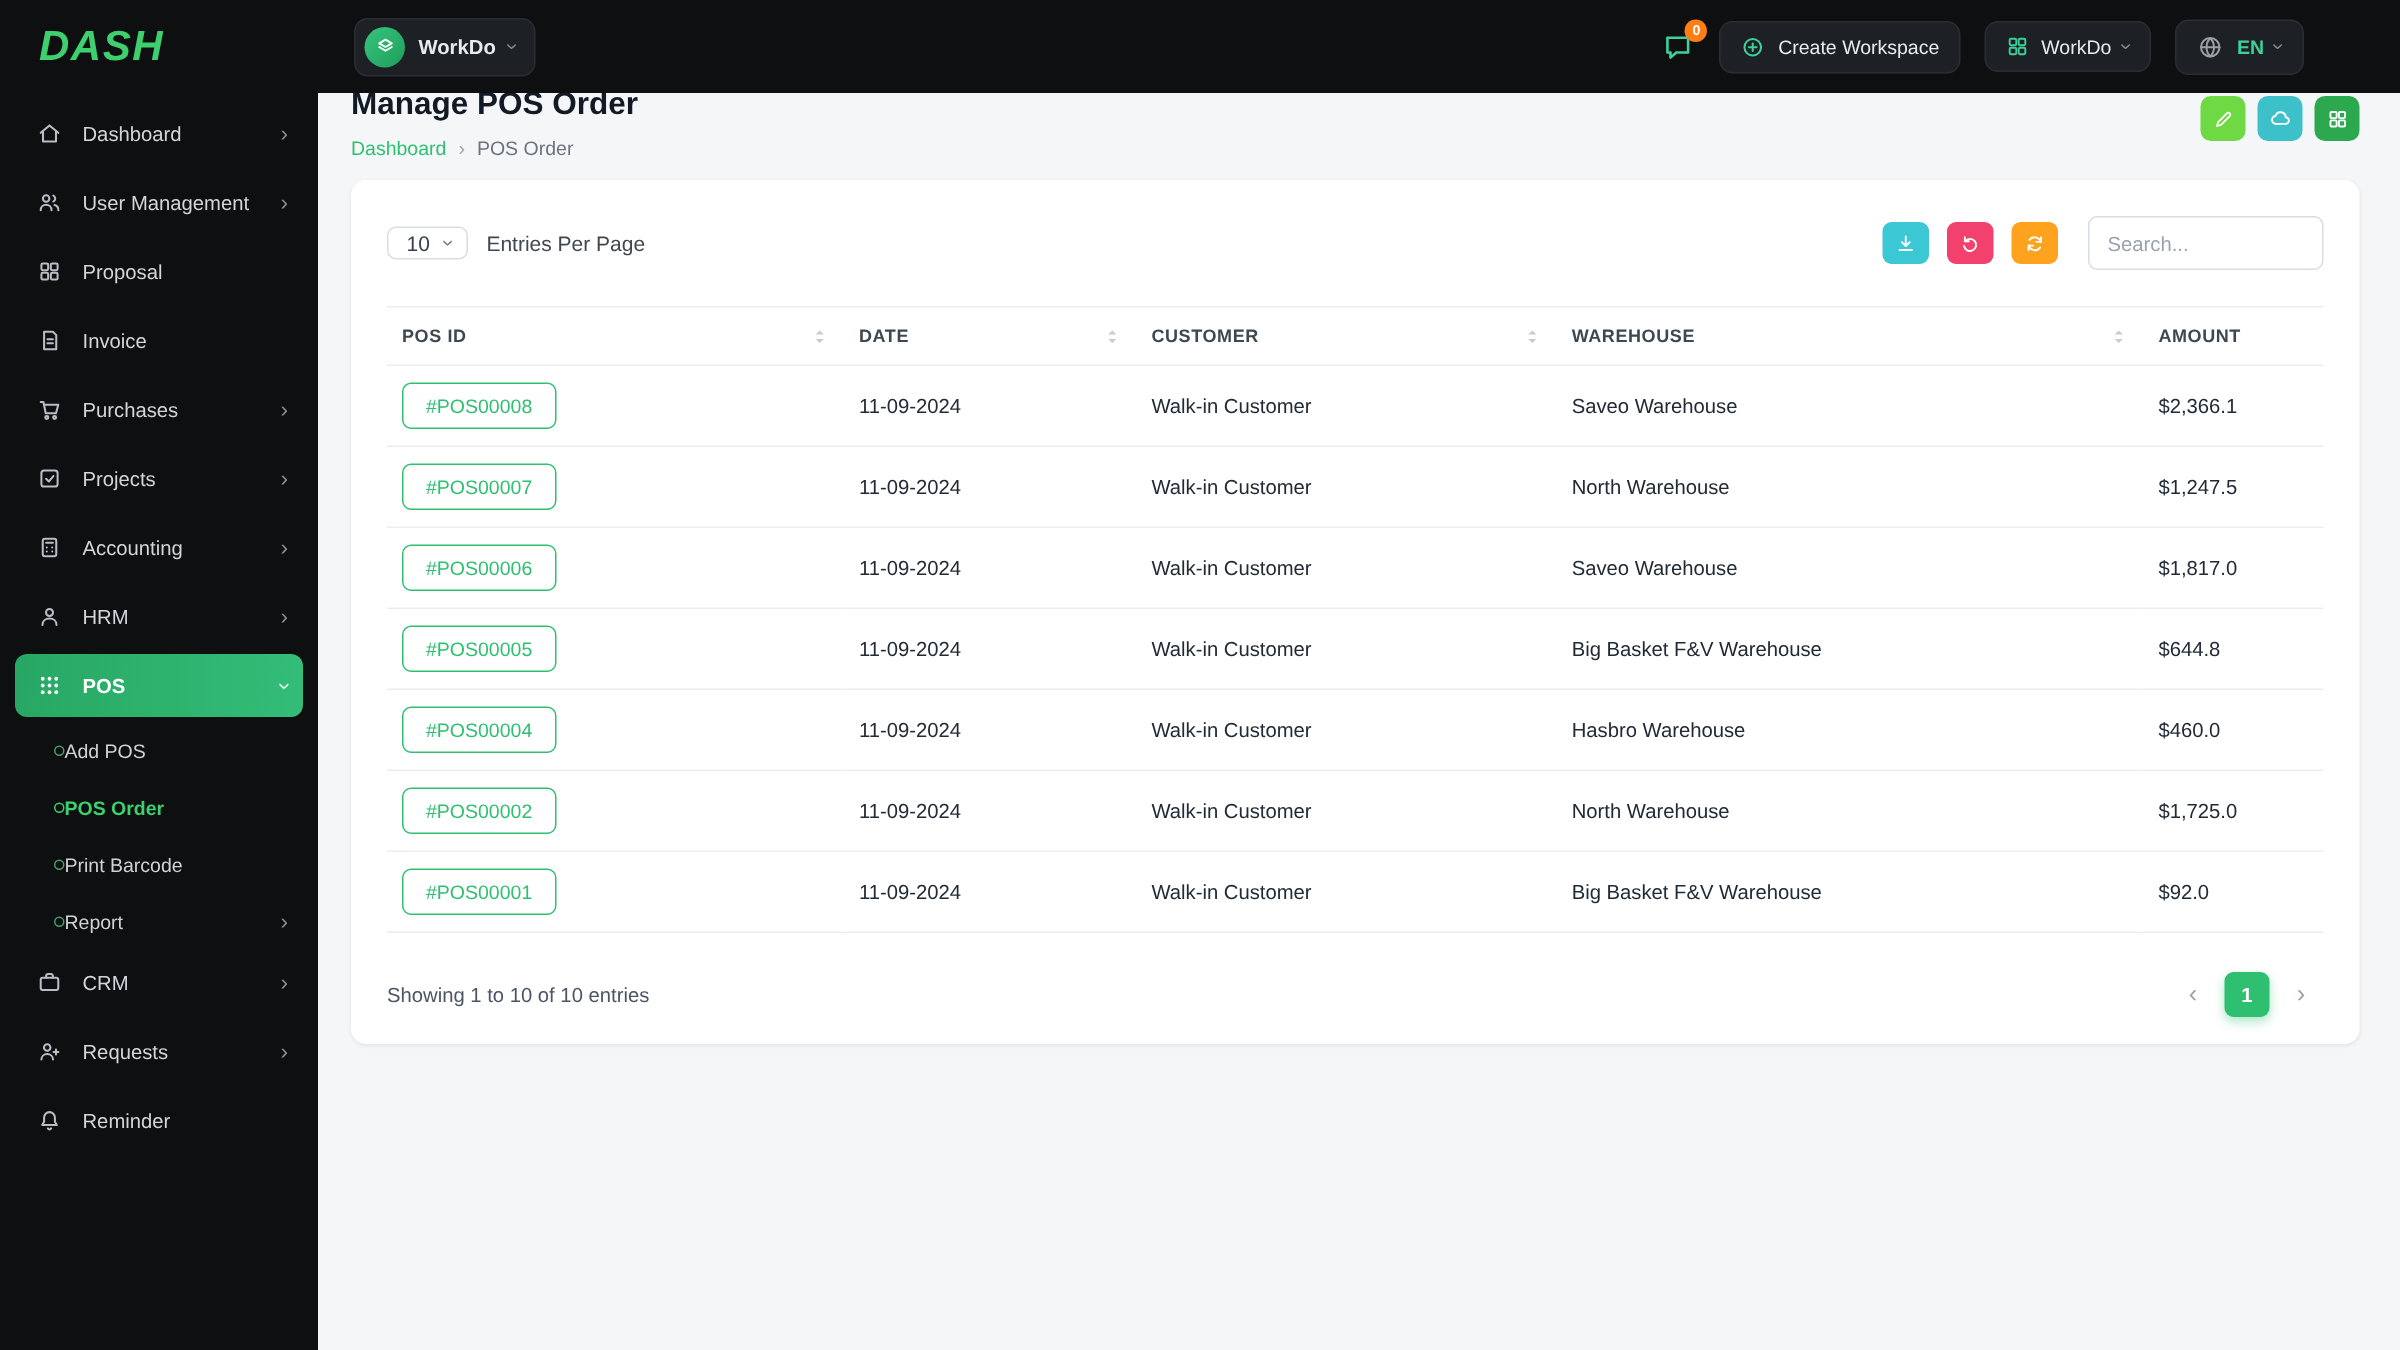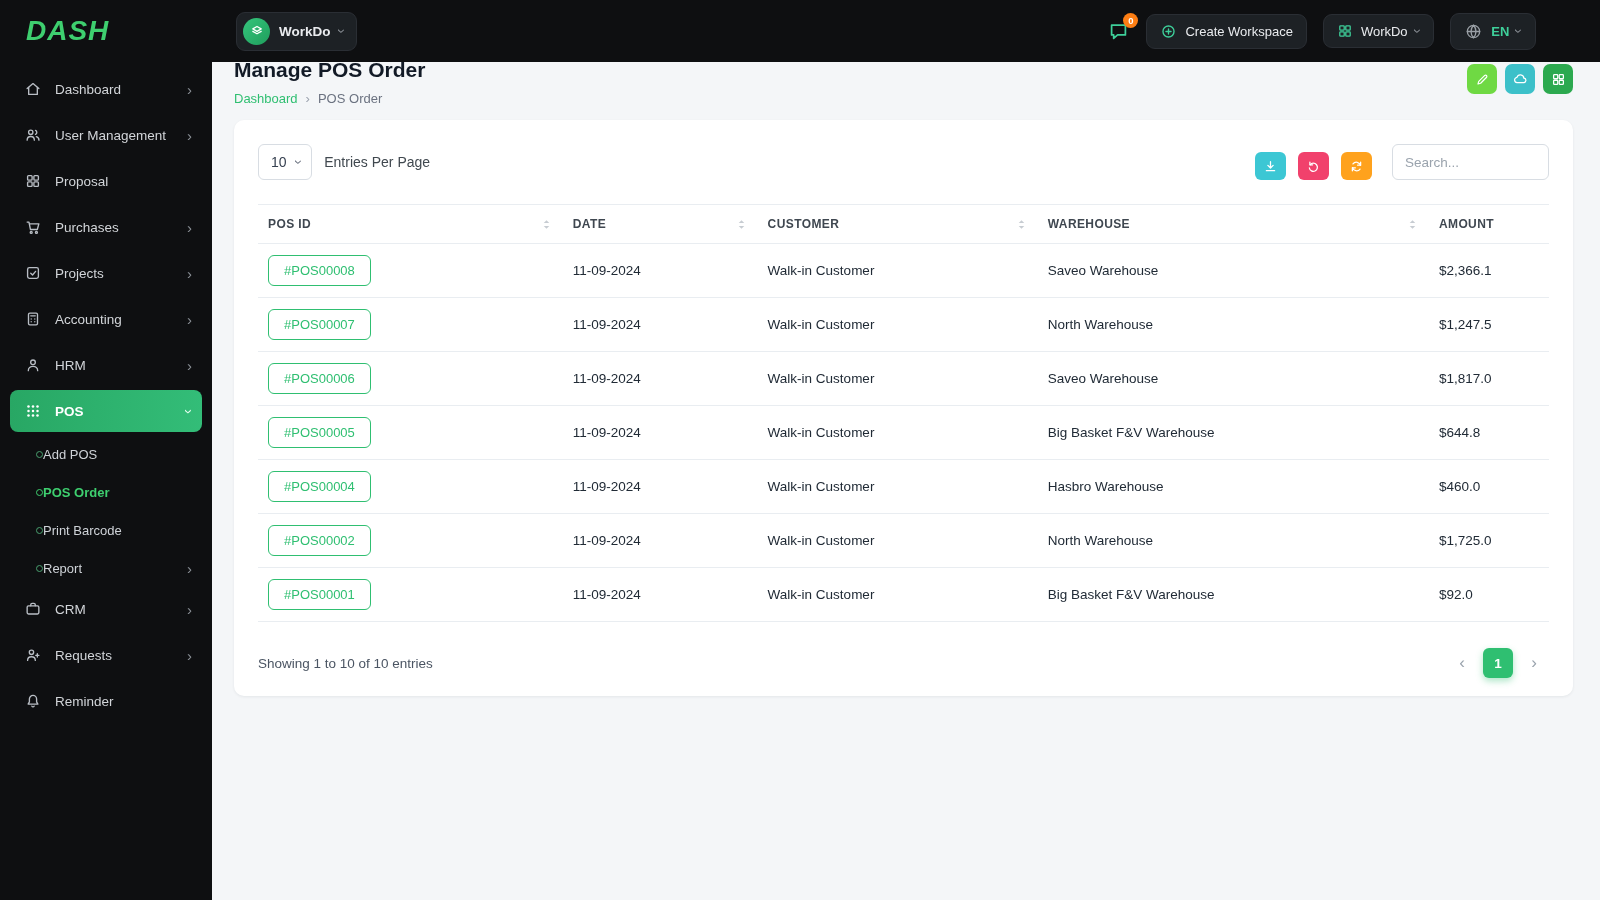--- a/index.html
+++ b/index.html
@@ -112,26 +112,26 @@
   
   .card {
     margin: 0 27px 0 22px; background: #fff; border-radius: 10px;
     box-shadow: 0 1px 3px rgba(20, 30, 40, .07);
     padding: 24px 24px 18px 24px;
   }
   .card-top { display: flex; align-items: center; }
   .select {
     display: flex; align-items: center; gap: 10px;
     border: 1px solid #d8dde3; border-radius: 6px;
-    height: 36px; padding: 0 10px 0 12px; font-size: 14px; color: #374151;
+    height: 22px; padding: 0 10px 0 12px; font-size: 14px; color: #374151;
     cursor: pointer; background: #fff;
   }
   .select .sel-chev { transform: rotate(90deg); color: #6b7280; font-size: 14px; line-height: 1; }
   .entries-label { margin-left: 12px; font-size: 14px; color: #40484f; font-weight: 500; }
-  .card-top-right { margin-left: auto; display: flex; align-items: flex-end; gap: 12px; }
+  .card-top-right { margin-left: auto; display: flex; align-items: center; gap: 12px; }
   .mini-btn {
     width: 31px; height: 28px; border: none; border-radius: 6px; cursor: pointer;
     display: flex; align-items: center; justify-content: center; color: #fff;
   }
   .mini-btn.teal   { background: #3cc7d4; }
   .mini-btn.pink   { background: #f1416c; }
   .mini-btn.orange { background: #ffa21d; }
   .search-input {
     margin-left: 8px; width: 157px; height: 36px;
     border: 1px solid #d8dde3; border-radius: 6px; padding: 0 12px;
@@ -216,20 +216,29 @@
             <rect x="4" y="4" width="5" height="5" rx="1"></rect>
             <rect x="11" y="4" width="5" height="5" rx="1"></rect>
             <rect x="4" y="11" width="5" height="5" rx="1"></rect>
             <rect x="11" y="11" width="5" height="5" rx="1"></rect>
           </svg>
         </span>
       <span class="nav-label">Proposal</span>
     </div>
 
 
+    <div class="nav-item">
+      <span class="nav-ic">
+          <svg width="18" height="18" viewBox="0 0 20 20" fill="none" stroke="currentColor" stroke-width="1.5" stroke-linecap="round" stroke-linejoin="round">
+            <path d="M6 3.5 h6.5 L15 6 v10.5 H6 z"></path>
+            <path d="M8.5 9 h4 M8.5 12 h4"></path>
+          </svg>
+        </span>
+      <span class="nav-label">Invoice</span>
+    </div>
 
     <div class="nav-item">
       <span class="nav-ic">
           <svg width="18" height="18" viewBox="0 0 20 20" fill="none" stroke="currentColor" stroke-width="1.5" stroke-linecap="round" stroke-linejoin="round">
             <circle cx="8" cy="16" r="1.1"></circle>
             <circle cx="13.8" cy="16" r="1.1"></circle>
             <path d="M3.5 4.5 h2 l1.7 8.3 h7.6 l1.7-6.3 H6.2"></path>
           </svg>
         </span>
       <span class="nav-label">Purchases</span>

